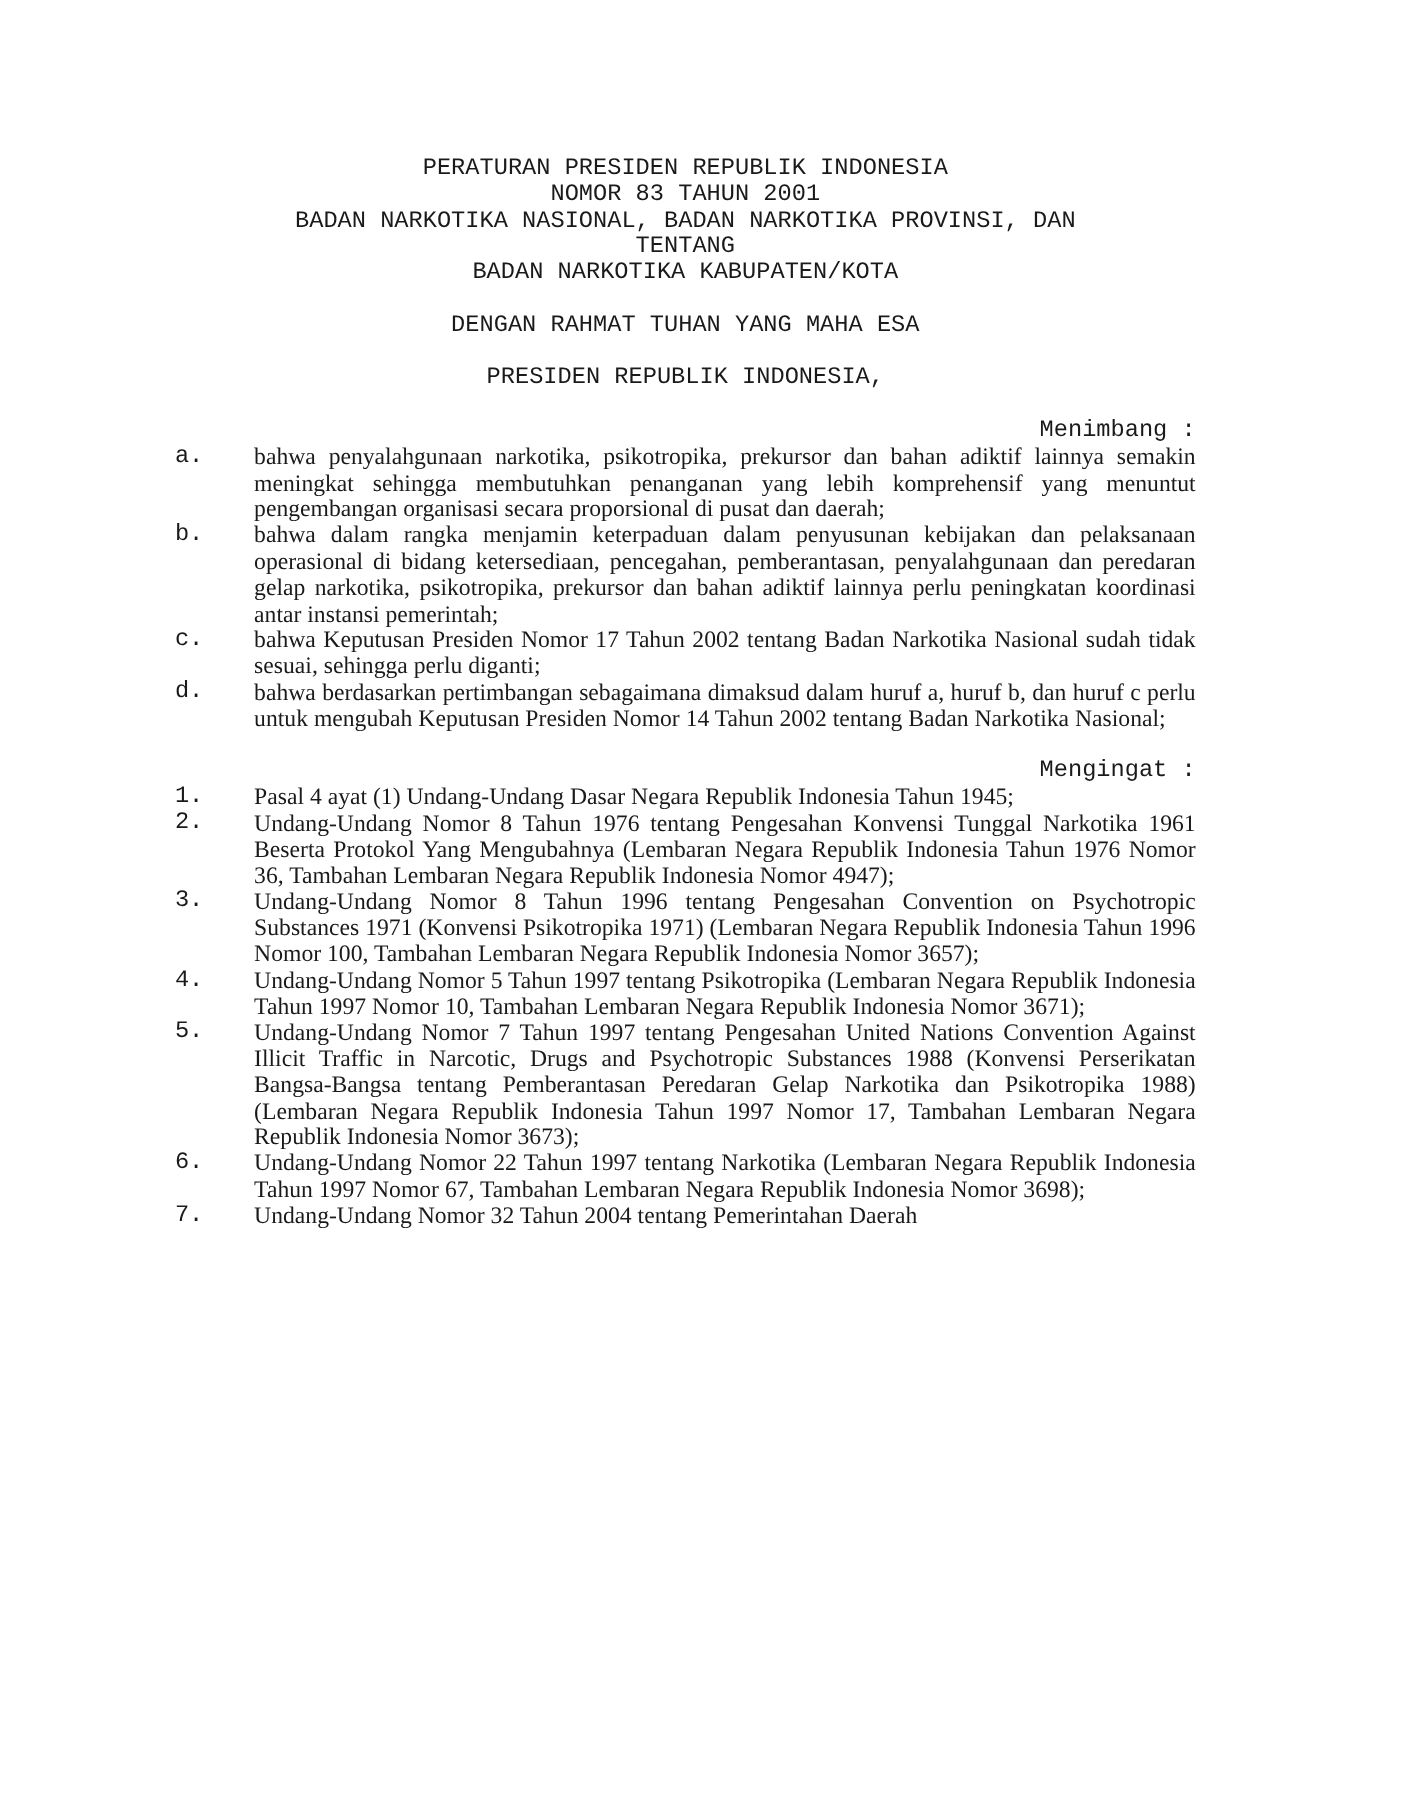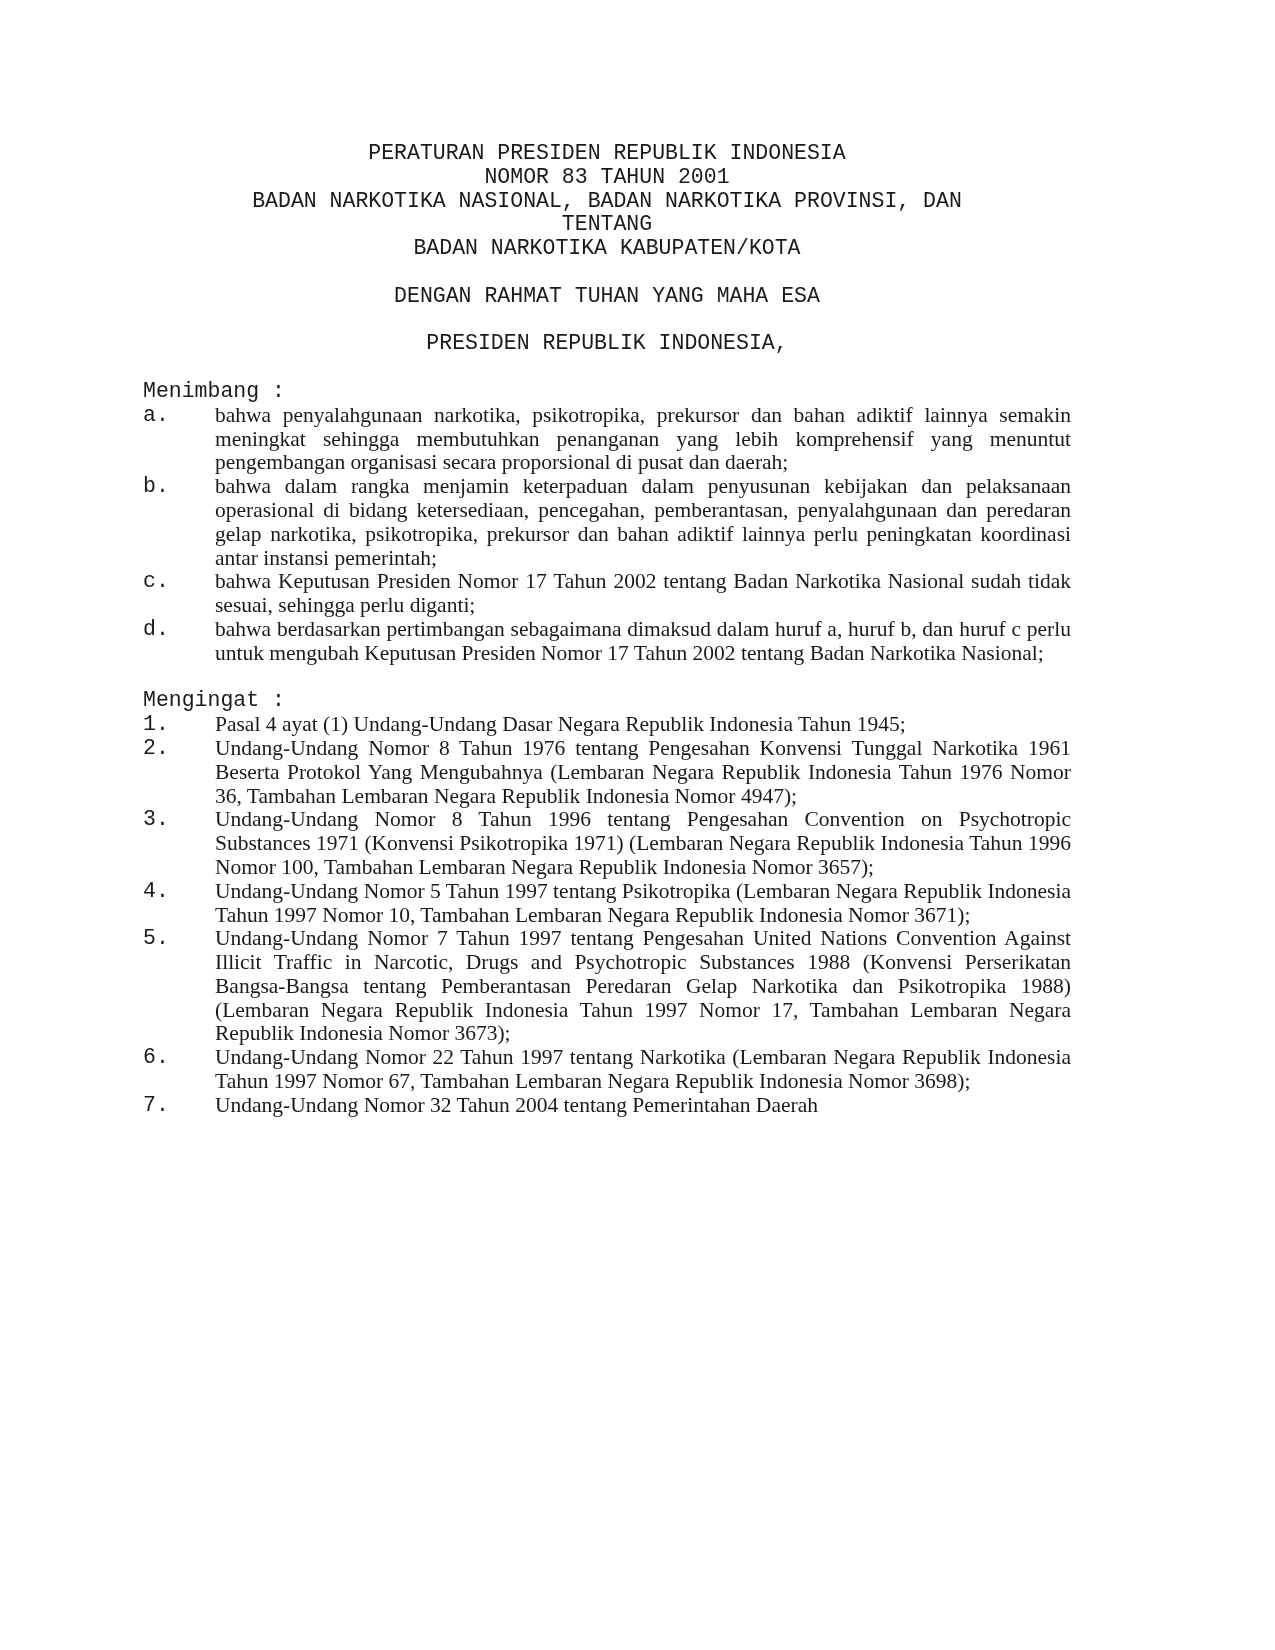--- a/index.html
+++ b/index.html
@@ -2,26 +2,26 @@
 <html><head>
 <meta charset="utf-8">
 <style>
   html, body { margin: 0; padding: 0; background: #ffffff; }
   body {
     width: 1275px; height: 1650px; position: relative; overflow: hidden;
     font-family: "Liberation Mono", "DejaVu Sans Mono", monospace;
     color: #1a1a1a;
   }
   .page {
-    position: absolute; left: 143px; top: 142px; width: 928px;
+    position: absolute; left: 159px; top: 142px; width: 928px;
     font-size: 21.5px; line-height: 23.8px;
   }
   .header-block { text-align: center; }
   .gap { height: 23.8px; }
-  .section-label { text-align: left; }
+  .section-label { text-align: right; }
   .item {
     display: flex; align-items: flex-start;
   }
   .item .marker { width: 72px; flex: 0 0 72px; }
   .item .text { flex: 1 1 auto; text-align: justify; text-align-last: left; font-family: Liberation Serif, serif; }
 </style>
 </head>
 <body>
 
 <div class="page">
@@ -49,21 +49,21 @@
         <div class="item">
           <div class="marker">b.</div>
           <div class="text">bahwa dalam rangka menjamin keterpaduan dalam penyusunan kebijakan dan pelaksanaan operasional di bidang ketersediaan, pencegahan, pemberantasan, penyalahgunaan dan peredaran gelap narkotika, psikotropika, prekursor dan bahan adiktif lainnya perlu peningkatan koordinasi antar instansi pemerintah;</div>
         </div>
         <div class="item">
           <div class="marker">c.</div>
           <div class="text">bahwa Keputusan Presiden Nomor 17 Tahun 2002 tentang Badan Narkotika Nasional sudah tidak sesuai, sehingga perlu diganti;</div>
         </div>
         <div class="item">
           <div class="marker">d.</div>
-          <div class="text">bahwa berdasarkan pertimbangan sebagaimana dimaksud dalam huruf a, huruf b, dan huruf c perlu untuk mengubah Keputusan Presiden Nomor 17 Tahun 2002 tentang Badan Narkotika Nasional;</div>
+          <div class="text">bahwa berdasarkan pertimbangan sebagaimana dimaksud dalam huruf a, huruf b, dan huruf c perlu untuk mengubah Keputusan Presiden Nomor 14 Tahun 2002 tentang Badan Narkotika Nasional;</div>
         </div>
       </div>
   </div>
 
   <div class="gap"></div>
 
   <div>
     <div class="section-label">Mengingat :</div>
     <div id="mengingat-list">
         <div class="item">

